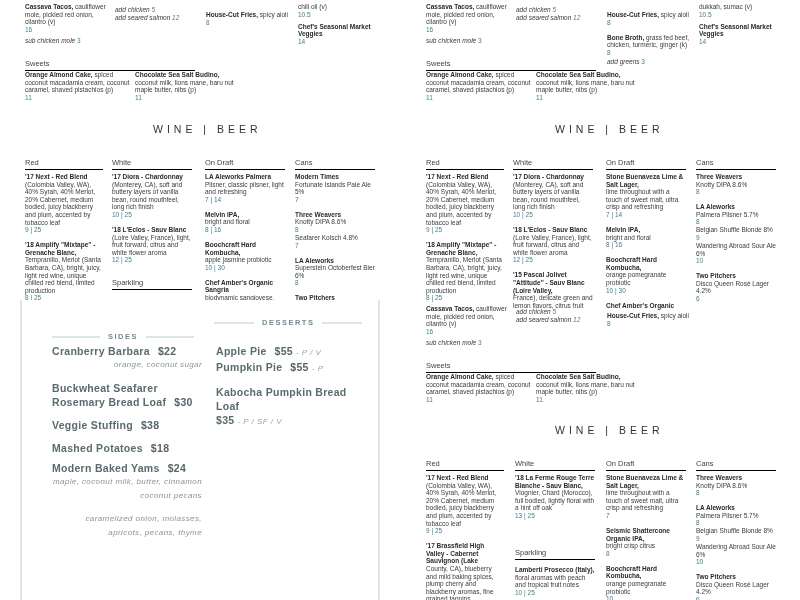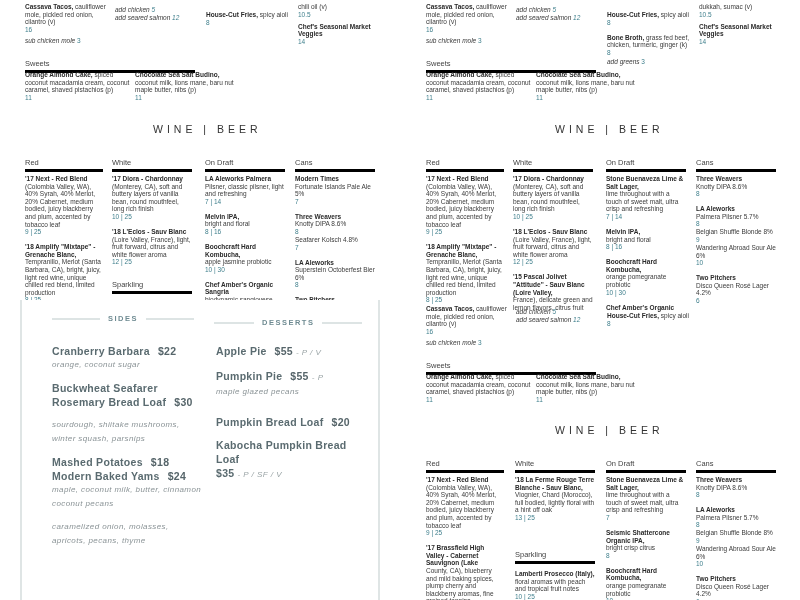--- a/index.html
+++ b/index.html
@@ -4,33 +4,33 @@
 <style>
   * { box-sizing: border-box; margin: 0; padding: 0; }
   html, body { width: 800px; height: 600px; overflow: hidden; background: #ffffff; }
   body { position: relative; font-family: "Liberation Sans", sans-serif; color: #2e2e2e; }
 
   .abs { position: absolute; }
   .t { font-size: 6.5px; line-height: 7.6px; color: #3a3a3a; }
   .t b { font-weight: bold; color: #2a2a2a; }
   .price { font-size: 6.5px; line-height: 8px; color: #3f7f8c; }
   .it { font-style: italic; }
-  .h { font-size: 7.5px; line-height: 9px; color: #444; border-bottom: 3px solid #000000; padding-bottom: 2px; }
+  .h { font-size: 7.5px; line-height: 9px; color: #444; border-bottom: 1px solid #000000; padding-bottom: 2px; }
   .title { font-size: 10.5px; letter-spacing: 4px; color: #333; }
   .item { margin-bottom: 7px; }
 
   
   .panel { position: absolute; left: 20px; top: 300px; width: 360px; height: 300px; background: #fff;
            border-left: 2px solid #dfe5e5; border-right: 2px solid #dfe5e5; }
   .sec-head { position: absolute; display: flex; align-items: center; gap: 8px; font-size: 7.5px; letter-spacing: 1.5px; font-weight: bold; color: #6f8b92; }
   .sec-head .line { height: 2px; background: #dde4e4; }
   .dish { font-size: 10.5px; font-weight: bold; color: #5a6b70; letter-spacing: 0.3px; line-height: 14px; }
   .dish .pr { color: #56656a; margin-left: 8px; }
   .dish .tag { font-size: 8px; font-weight: normal; font-style: italic; color: #9aa4a6; margin-left: 3px; letter-spacing: 0.5px; }
-  .desc { font-size: 8px; font-style: italic; color: #8a9396; letter-spacing: 0.4px; line-height: 14px; }
+  .desc { font-size: 8px; font-style: italic; color: #8a9396; letter-spacing: 0.4px; line-height: 14px; text-align: right; }
   .note { position: absolute; border: 1px solid #d4dada; font-size: 7.2px; color: #8a9396; text-align: center; letter-spacing: 0.3px; }
 </style>
 </head>
 <body>
 
 <div>
 
   <div class="abs t" style="left:25px;top:3px;width:82px;">
     <b>Cassava Tacos,</b><span> cauliflower mole, pickled red onion, cilantro (v)</span>
     <div class="price">16</div>
@@ -231,64 +231,60 @@
       </div>
     <div class="t item">
         <div>Wandering Abroad Sour Ale 6%</div>
         <div class="price">10</div>
       </div>
     <div class="t item"><b>Two Pitchers</b><div>Disco Queen Rosé Lager 4.2%</div><div class="price">6</div></div>
   </div>
 </div>
 
 <div class="panel">
-  <div class="sec-head" style="left:30px;top:14px;">
+  <div class="sec-head" style="left:30px;top:32px;">
     <span class="line" style="width:48px;"></span>
     <span>SIDES</span>
     <span class="line" style="width:48px;"></span>
   </div>
   <div class="sec-head" style="left:192px;top:18px;align-items:center;">
     <span class="line" style="width:40px;"></span>
     <span>DESSERTS</span>
     <span class="line" style="width:40px;"></span>
   </div>
 
   <div class="abs" style="left:30px;top:44px;width:150px;">
     <div style="margin-bottom:9px;">
       <div class="dish"><span>Cranberry Barbara</span><span class="pr">$22</span></div>
       <div class="desc">orange, coconut sugar</div>
     </div>
     <div style="margin-bottom:9px;">
       <div class="dish"><span>Buckwheat Seafarer Rosemary Bread Loaf</span><span class="pr">$30</span></div>
     </div>
     <div style="margin-bottom:9px;">
-      <div class="desc">sourdough, shiitake mushrooms, winter squash, parsnips</div>
-    </div>
-    <div style="margin-bottom:0;">
+      <div class="dish"><span>Veggie Stuffing</span><span class="pr">$38</span></div>
+    </div>
+    <div style="margin-bottom:6px;">
       <div class="dish"><span>Mashed Potatoes</span><span class="pr">$18</span></div>
     </div>
     <div style="margin-bottom:9px;">
       <div class="dish"><span>Modern Baked Yams</span><span class="pr">$24</span></div>
       <div class="desc">maple, coconut milk, butter, cinnamon coconut pecans</div>
     </div>
     <div style="margin-bottom:9px;">
       <div class="desc">caramelized onion, molasses, apricots, pecans, thyme</div>
     </div>
 
   </div>
 
   <div class="abs" style="left:194px;top:44px;width:140px;">
-    <div style="margin-bottom:9px;">
+    <div style="">
       <div class="dish"><span>Apple Pie</span><span class="pr">$55</span><span class="tag">- P / V</span></div>
     </div>
-    <div style="margin-bottom:16px;">
+    <div style="margin-bottom:9px;">
       <div class="dish"><span>Pumpkin Pie</span><span class="pr">$55</span><span class="tag">- P</span></div>
-      <div class="desc">maple glazed pecans</div>
-    </div>
-    <div style="margin-bottom:9px;">
-      <div class="dish"><span>Pumpkin Bread Loaf</span><span class="pr">$20</span></div>
     </div>
     <div style="margin-bottom:9px;">
       <div class="dish"><span>Kabocha Pumpkin Bread Loaf</span><br><span>$35</span><span class="tag">- P / SF / V</span></div>
     </div>
   </div>
 
 </div>
 
 </body></html>

